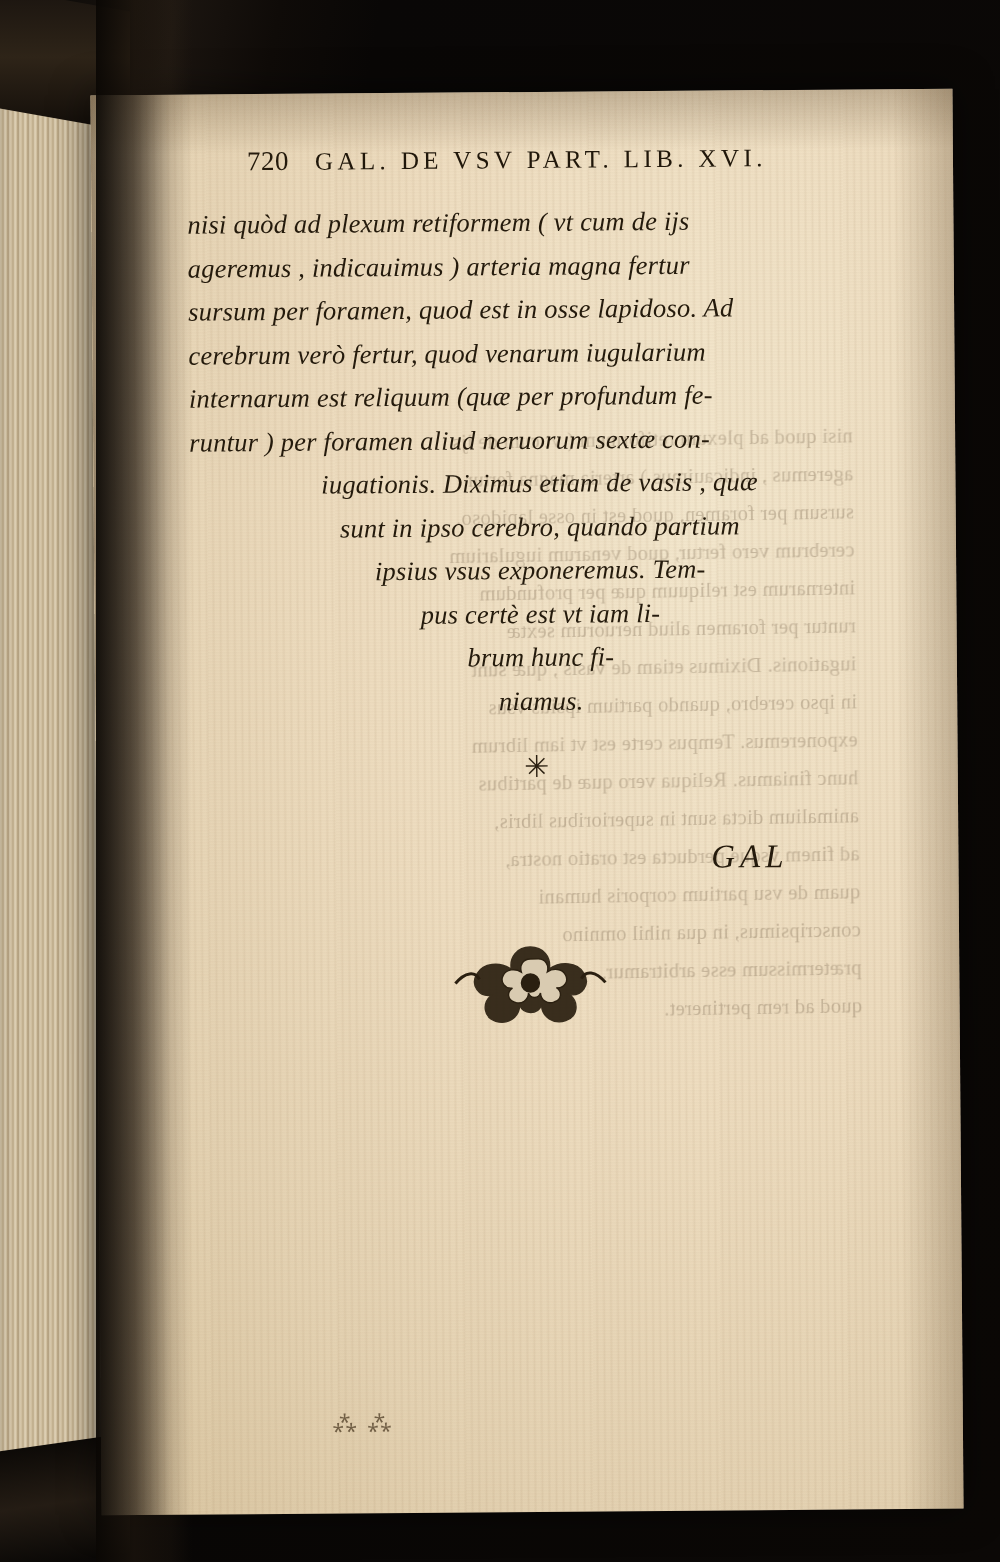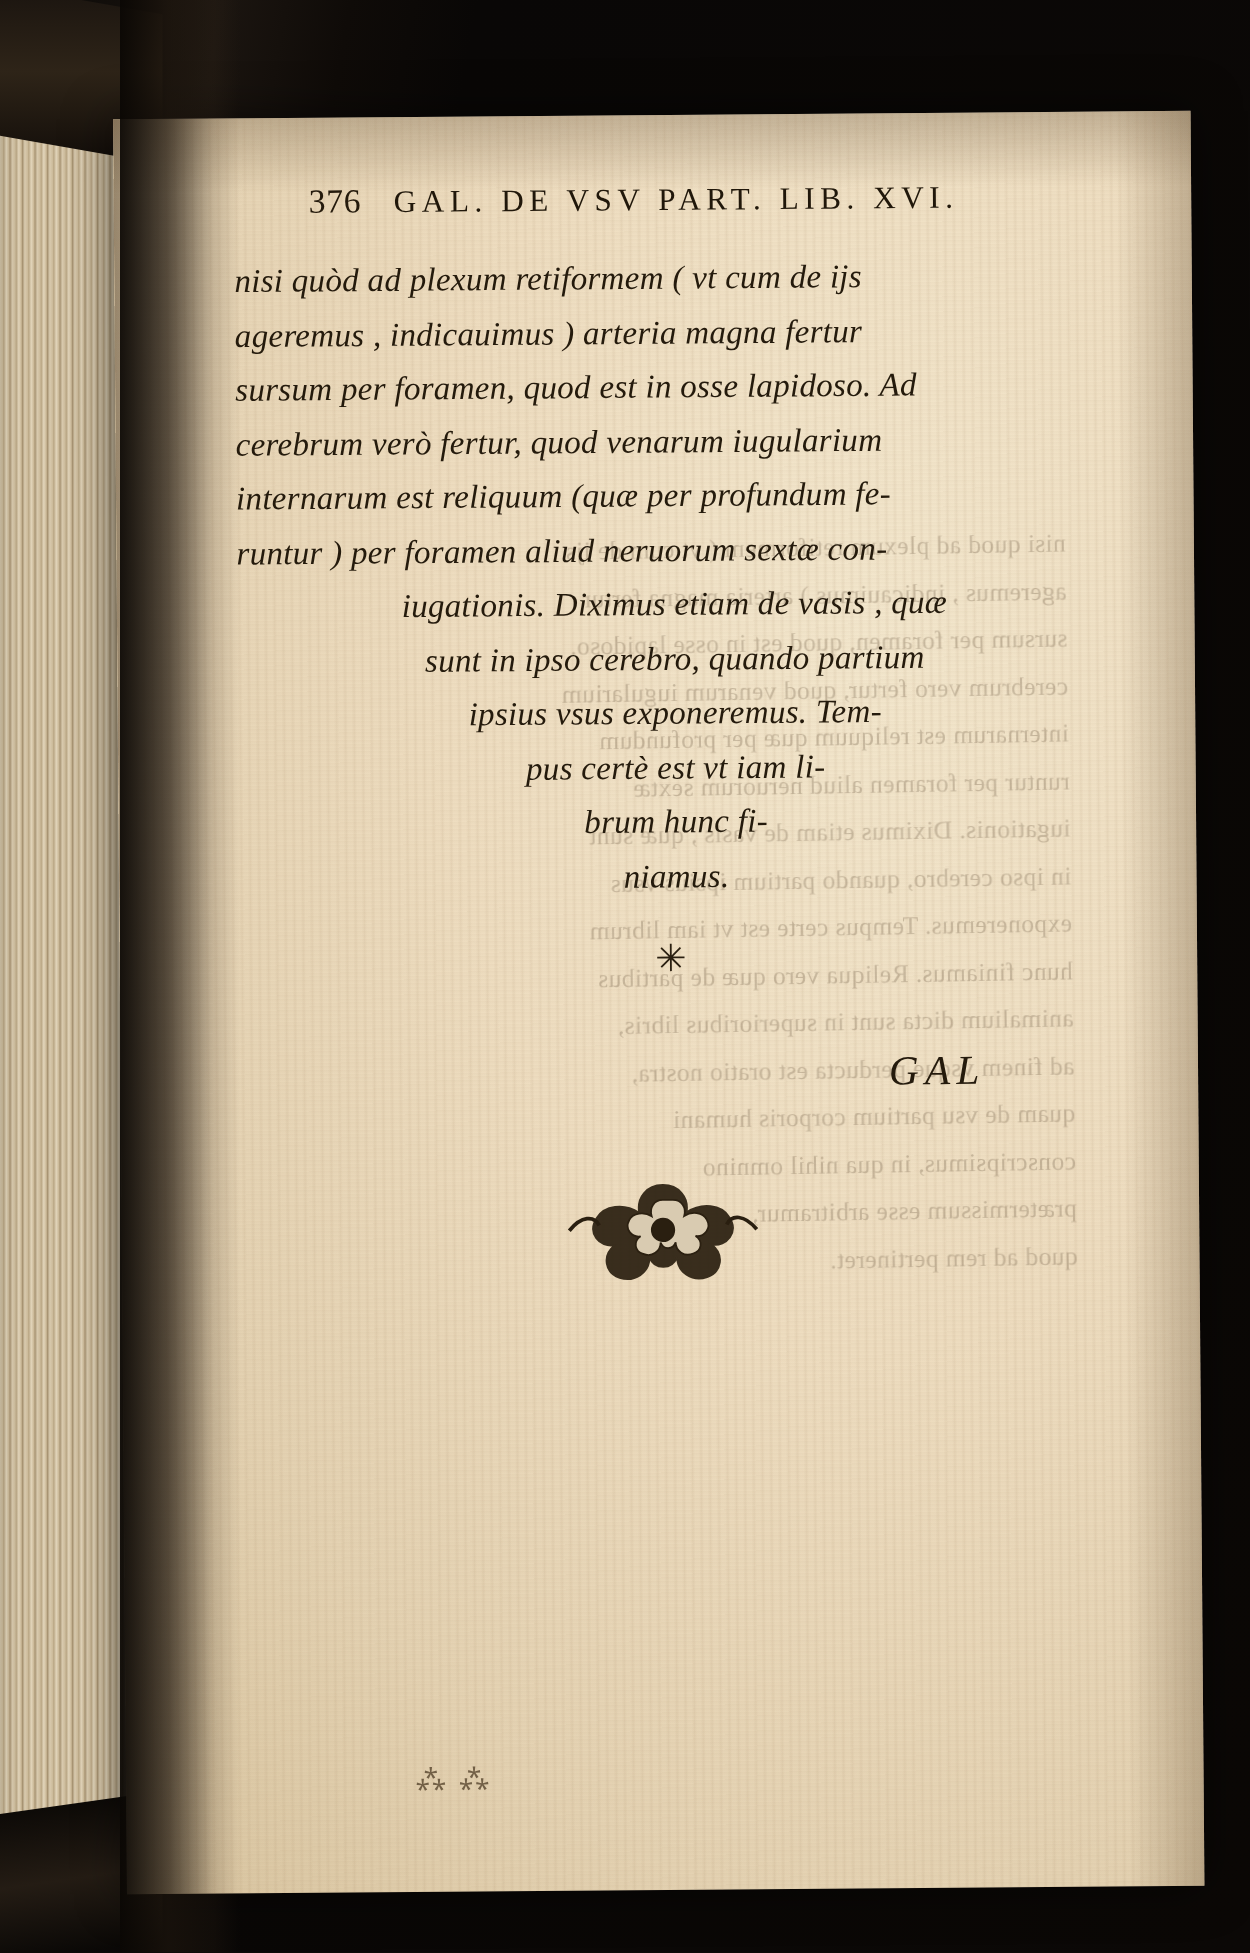--- a/index.html
+++ b/index.html
@@ -243,21 +243,21 @@
       <div>ad finem vsque perducta est oratio nostra,</div>
       <div>quam de vsu partium corporis humani</div>
       <div>conscripsimus, in qua nihil omnino</div>
       <div>prætermissum esse arbitramur,</div>
       <div>quod ad rem pertineret.</div>
     </div>
 
     <div class="content">
 
       <div class="runhead">
-        <span class="folio">376</span>
+        <span class="folio">720</span>
         <span class="runtitle">GAL. DE VSV PART. LIB. XVI.</span>
       </div>
 
       <div class="body">
         <div class="ln">nisi quòd ad plexum retiformem ( vt cum de ijs</div>
         <div class="ln">ageremus , indicauimus ) arteria magna fertur</div>
         <div class="ln">sursum per foramen, quod est in osse lapidoso. Ad</div>
         <div class="ln">cerebrum verò fertur, quod venarum iugularium</div>
         <div class="ln">internarum est reliquum (quæ per profundum fe-</div>
         <div class="ln">runtur ) per foramen aliud neruorum sextæ con-</div>

